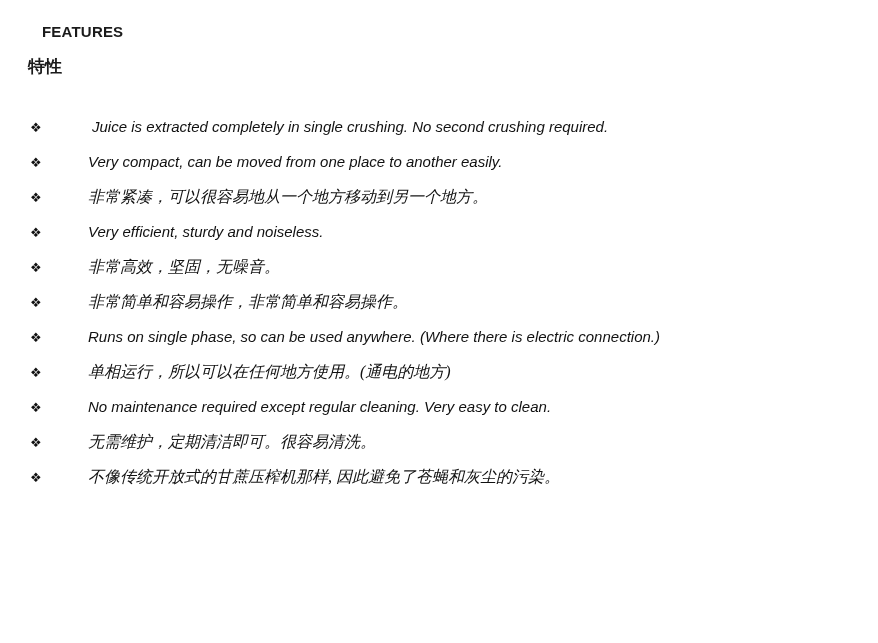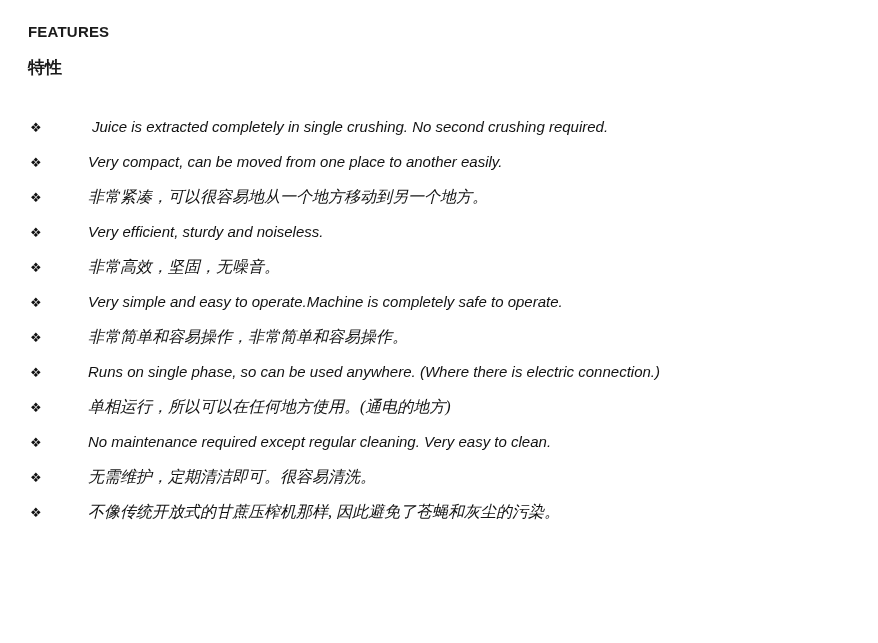--- a/index.html
+++ b/index.html
@@ -15,29 +15,29 @@
     font-family: "Liberation Sans", "DejaVu Sans", sans-serif;
   }
   .doc {
     padding: 24px 0 0 28px;
   }
   .title-en {
     font-size: 15px;
     font-weight: bold;
     letter-spacing: 0.2px;
     line-height: 16px;
-    margin: 0 0 19px 0;
+    margin: 0 0 19px 14px;
     color: #1a1a1a;
   }
   .title-zh {
     font-size: 17px;
     font-weight: bold;
     line-height: 18px;
     margin: 0;
-    font-family: Liberation Sans, sans-serif;
+    font-family: Liberation Mono, monospace;
     color: #1a1a1a;
   }
   .feature-list {
     margin-top: 32px;
   }
   .feature-item {
     height: 35px;
     line-height: 35px;
     white-space: nowrap;
     font-size: 15px;
@@ -89,23 +89,20 @@
     </div>
 
     <div class="feature-item">
       <span class="bullet">❖</span><span class="txt-en">Very efficient, sturdy and noiseless.</span>
     </div>
 
     <div class="feature-item">
       <span class="bullet">❖</span><span class="txt-zh">非常高效，坚固，无噪音。</span>
     </div>
 
-    <div class="feature-item">
-      <span class="bullet">❖</span><span class="txt-en">Very simple and easy to operate.Machine is completely safe to operate.</span>
-    </div>
 
     <div class="feature-item">
       <span class="bullet">❖</span><span class="txt-zh">非常简单和容易操作，非常简单和容易操作。</span>
     </div>
 
     <div class="feature-item">
       <span class="bullet">❖</span><span class="txt-en">Runs on single phase, so can be used anywhere. (Where there is electric connection.)</span>
     </div>
 
     <div class="feature-item">

